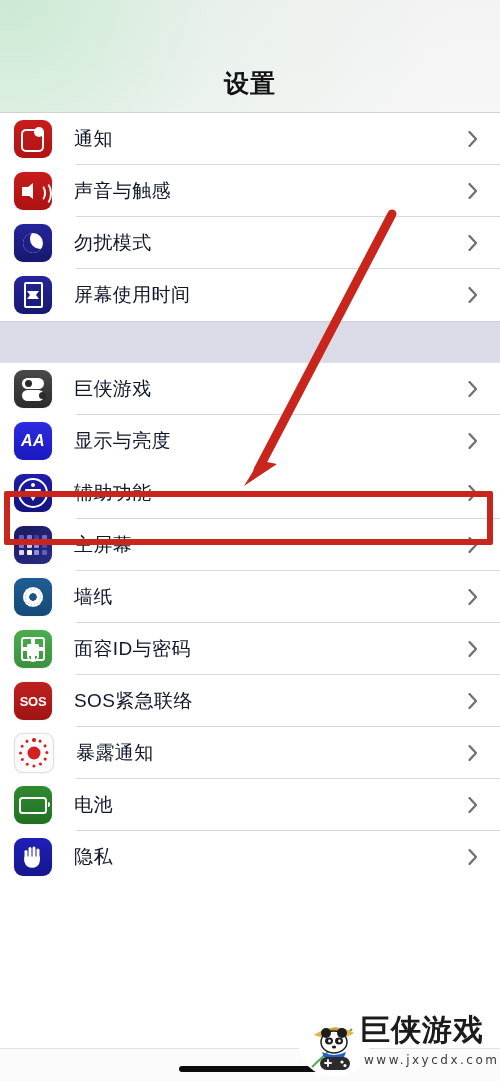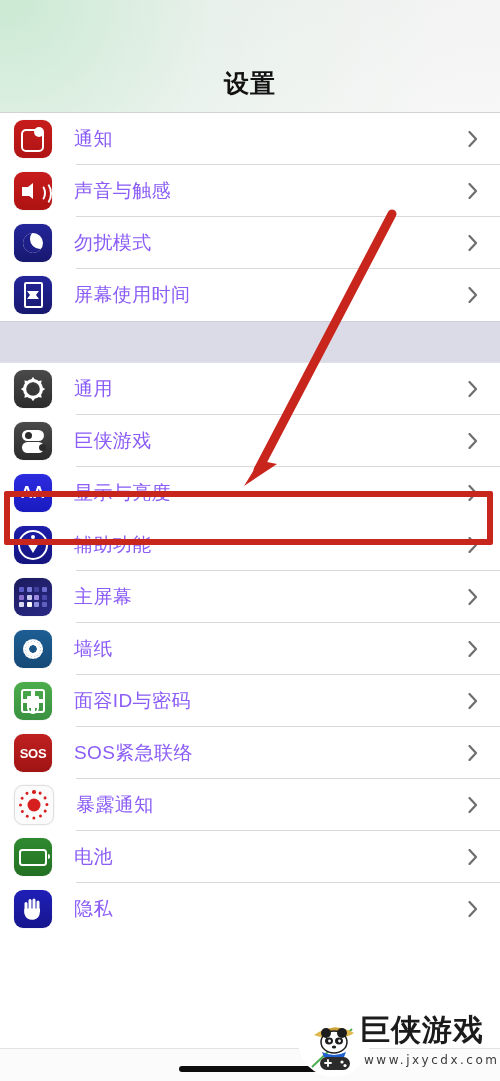--- a/index.html
+++ b/index.html
@@ -98,21 +98,21 @@
     height: 38px;
     border-radius: 9px;
     flex: 0 0 38px;
     position: relative;
     overflow: hidden;
     box-shadow: 0 0 0 0.5px rgba(0,0,0,0.06);
   }
   .row-label {
     margin-left: 22px;
     font-size: 19px;
-    color: #8b5cf6;
+    color: #0f172a;
     letter-spacing: 0.4px;
     white-space: nowrap;
   }
   .chev {
     position: absolute;
     right: 22px;
     top: 50%;
     transform: translateY(-50%);
     width: 10px;
     height: 17px;
@@ -229,20 +229,21 @@
   .ic-cc .k2 { top: 22px; left: 25px; }
 
   
   .ic-aa { background: linear-gradient(180deg,#2c2ce0,#1a1ac0); }
   .ic-aa .txt {
     color: #fff;
     font-size: 16px;
     font-weight: bold;
     letter-spacing: 0.5px;
     font-family: "Liberation Sans", sans-serif;
+    font-style: italic;
   }
 
   
   .ic-home { background: linear-gradient(150deg,#1b1b5e,#2a2a86); }
   .ic-home .grid {
     display: grid;
     grid-template-columns: repeat(4, 5px);
     grid-gap: 2.5px;
   }
   .ic-home .grid i { display:block; width:5px; height:5px; border-radius:1px; }
@@ -499,43 +500,20 @@
             </svg>
         </div>
       </div>
 
     </div>
 
     <div class="group-gap"></div>
 
     <div class="group">
 
-      <div class="row">
-        <div class="icon ic-gen">
-          <div class="ic-center">
-            <svg viewBox="0 0 32 32">
-              <g fill="#ffffff">
-                <path d="M16 3 l2 3 -2 3 -2 -3z M16 29 l2 -3 -2 -3 -2 3z M3 16 l3 2 3 -2 -3 -2z M29 16 l-3 2 -3 -2 3 -2z
-                         M6.8 6.8 l3.5 0.6 0.6 3.5 -3.5 -0.6z M25.2 25.2 l-3.5 -0.6 -0.6 -3.5 3.5 0.6z
-                         M25.2 6.8 l-0.6 3.5 -3.5 0.6 0.6 -3.5z M6.8 25.2 l0.6 -3.5 3.5 -0.6 -0.6 3.5z"></path>
-                <circle cx="16" cy="16" r="9" fill="none" stroke="#ffffff" stroke-width="3.4"></circle>
-                <circle cx="16" cy="16" r="3.6" fill="#3a3a3a"></circle>
-                <path d="M16 9 L16 16 L22 19" stroke="#3a3a3a" stroke-width="2" fill="none"></path>
-              </g>
-            </svg>
-          </div>
-        </div>
-        <div class="row-label">通用</div>
-        <div class="chev">
-          <svg viewBox="0 0 10 17">
-              <path d="M1.5 1.5 L8 8.5 L1.5 15.5" fill="none" stroke="currentColor" stroke-width="2.2" stroke-linecap="round" stroke-linejoin="round"></path>
-            </svg>
-        </div>
-        <div class="sep"></div>
-      </div>
 
       <div class="row">
         <div class="icon ic-cc">
           <div class="tg t1"></div>
             <div class="kn k1"></div>
           <div class="tg t2"></div>
             <div class="kn k2"></div>
         </div>
         <div class="row-label">巨侠游戏</div>
         <div class="chev">

